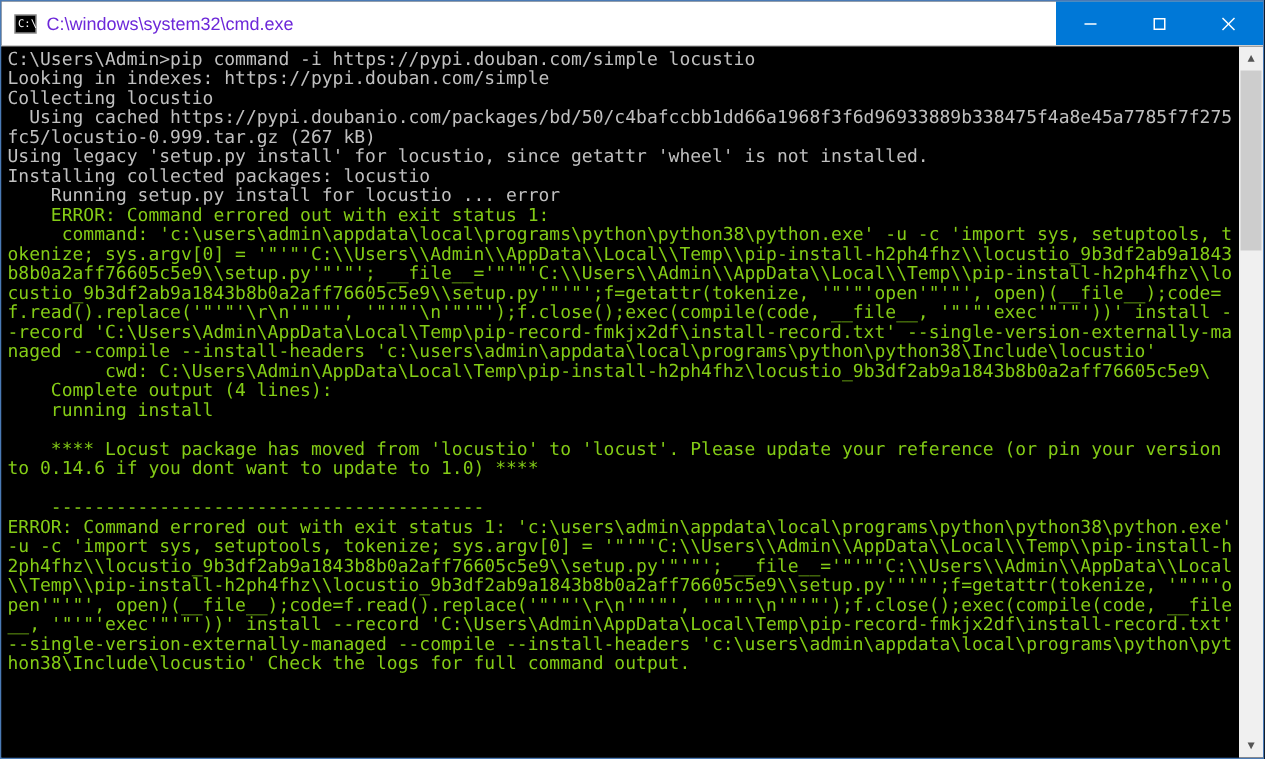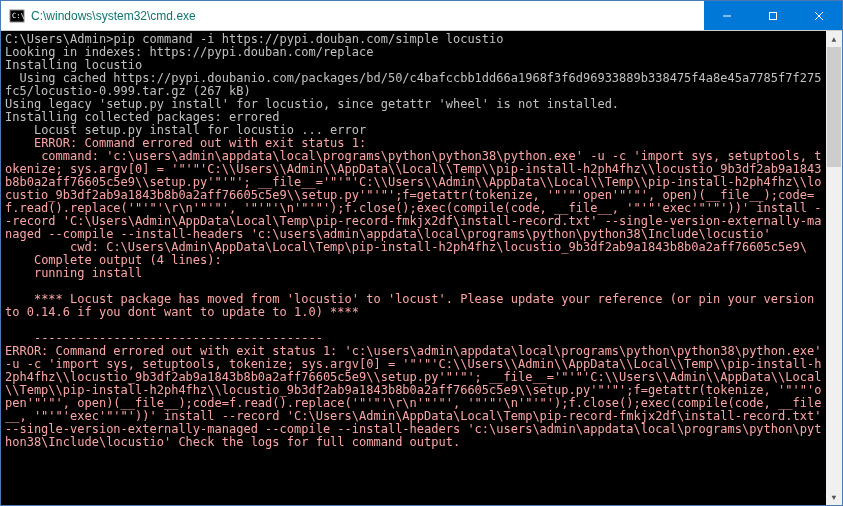--- a/index.html
+++ b/index.html
@@ -29,21 +29,21 @@
   height: 16px;
   margin-left: 8px;
   margin-right: 6px;
   display: flex;
   align-items: center;
   justify-content: center;
 }
 .titlebar-title {
   font-family: 'Segoe UI', Tahoma, sans-serif;
   font-size: 12px;
-  color: #0f766e;
+  color: #6d28d9;
   flex: 1;
 }
 .titlebar-controls {
   display: flex;
   height: 100%;
 }
 .titlebar-btn {
   width: 46px;
   height: 100%;
   display: flex;
@@ -90,21 +90,21 @@
 .scrollbar-arrow {
   width: 100%;
   height: 16px;
   display: flex;
   align-items: center;
   justify-content: center;
   font-size: 8px;
   color: #555;
 }
 .white { color: #c0c0c0; }
-.red { color: #fca5a5; }
+.red { color: #84cc16; }
 </style>
 </head>
 <body>
 
 <div class="window">
   <div class="titlebar">
     <div class="titlebar-icon">
       <svg width="16" height="16" viewBox="0 0 16 16">
         <rect x="1" y="2" width="14" height="12" fill="#000" stroke="#888" stroke-width="1"></rect>
         <text x="3" y="10" font-size="7" fill="#fff" font-family="monospace">C:\</text>
@@ -126,26 +126,26 @@
         <svg width="10" height="10" viewBox="0 0 10 10">
             <line x1="1" y1="1" x2="9" y2="9" stroke="#fff" stroke-width="1"></line>
             <line x1="9" y1="1" x2="1" y2="9" stroke="#fff" stroke-width="1"></line>
           </svg>
       </div>
     </div>
   </div>
 
   <div class="terminal-area">
     <div class="terminal-content"><span class="white"><span>C:\Users\Admin&gt;</span><span>pip command -i https://pypi.douban.com/simple locustio</span>
-<span>Looking in indexes: https://pypi.douban.com/replace</span>
-<span>Installing locustio</span>
+<span>Looking in indexes: https://pypi.douban.com/simple</span>
+<span>Collecting locustio</span>
 <span>  Using cached https://pypi.doubanio.com/packages/bd/50/c4bafccbb1dd66a1968f3f6d96933889b338475f4a8e45a7785f7f275fc5/locustio-0.999.tar.gz (267 kB)</span>
 <span>Using legacy 'setup.py install' for locustio, since getattr 'wheel' is not installed.</span>
-<span>Installing collected packages: errored</span>
-<span>    Locust setup.py install for locustio ... error</span></span>
+<span>Installing collected packages: locustio</span>
+<span>    Running setup.py install for locustio ... error</span></span>
 <span class="red">    ERROR: Command errored out with exit status 1:
      command: 'c:\users\admin\appdata\local\programs\python\python38\python.exe' -u -c 'import sys, setuptools, tokenize; sys.argv[0] = '"'"'C:\\Users\\Admin\\AppData\\Local\\Temp\\pip-install-h2ph4fhz\\locustio_9b3df2ab9a1843b8b0a2aff76605c5e9\\setup.py'"'"'; __file__='"'"'C:\\Users\\Admin\\AppData\\Local\\Temp\\pip-install-h2ph4fhz\\locustio_9b3df2ab9a1843b8b0a2aff76605c5e9\\setup.py'"'"';f=getattr(tokenize, '"'"'open'"'"', open)(__file__);code=f.read().replace('"'"'\r\n'"'"', '"'"'\n'"'"');f.close();exec(compile(code, __file__, '"'"'exec'"'"'))' install --record 'C:\Users\Admin\AppData\Local\Temp\pip-record-fmkjx2df\install-record.txt' --single-version-externally-managed --compile --install-headers 'c:\users\admin\appdata\local\programs\python\python38\Include\locustio'
          cwd: C:\Users\Admin\AppData\Local\Temp\pip-install-h2ph4fhz\locustio_9b3df2ab9a1843b8b0a2aff76605c5e9\
     Complete output (4 lines):
     running install
 
     **** Locust package has moved from 'locustio' to 'locust'. Please update your reference (or pin your version to 0.14.6 if you dont want to update to 1.0) ****
 
     ----------------------------------------</span>
 <span class="red">ERROR: Command errored out with exit status 1: 'c:\users\admin\appdata\local\programs\python\python38\python.exe' -u -c 'import sys, setuptools, tokenize; sys.argv[0] = '"'"'C:\\Users\\Admin\\AppData\\Local\\Temp\\pip-install-h2ph4fhz\\locustio_9b3df2ab9a1843b8b0a2aff76605c5e9\\setup.py'"'"'; __file__='"'"'C:\\Users\\Admin\\AppData\\Local\\Temp\\pip-install-h2ph4fhz\\locustio_9b3df2ab9a1843b8b0a2aff76605c5e9\\setup.py'"'"';f=getattr(tokenize, '"'"'open'"'"', open)(__file__);code=f.read().replace('"'"'\r\n'"'"', '"'"'\n'"'"');f.close();exec(compile(code, __file__, '"'"'exec'"'"'))' install --record 'C:\Users\Admin\AppData\Local\Temp\pip-record-fmkjx2df\install-record.txt' --single-version-externally-managed --compile --install-headers 'c:\users\admin\appdata\local\programs\python\python38\Include\locustio' Check the logs for full command output.</span></div>

